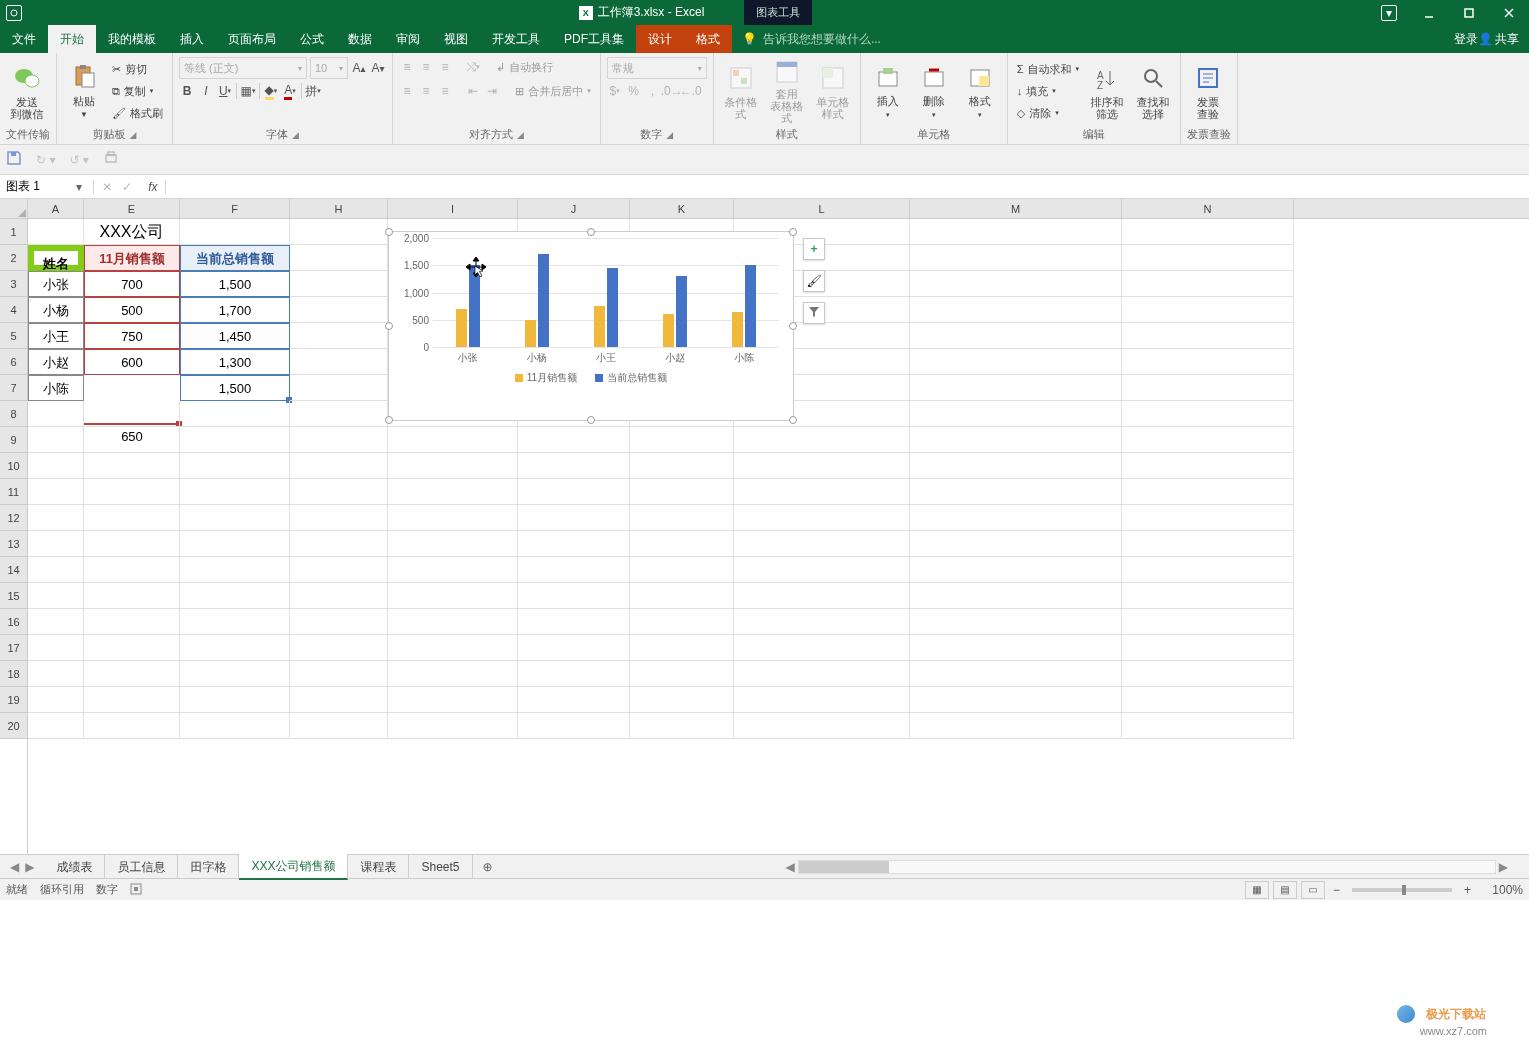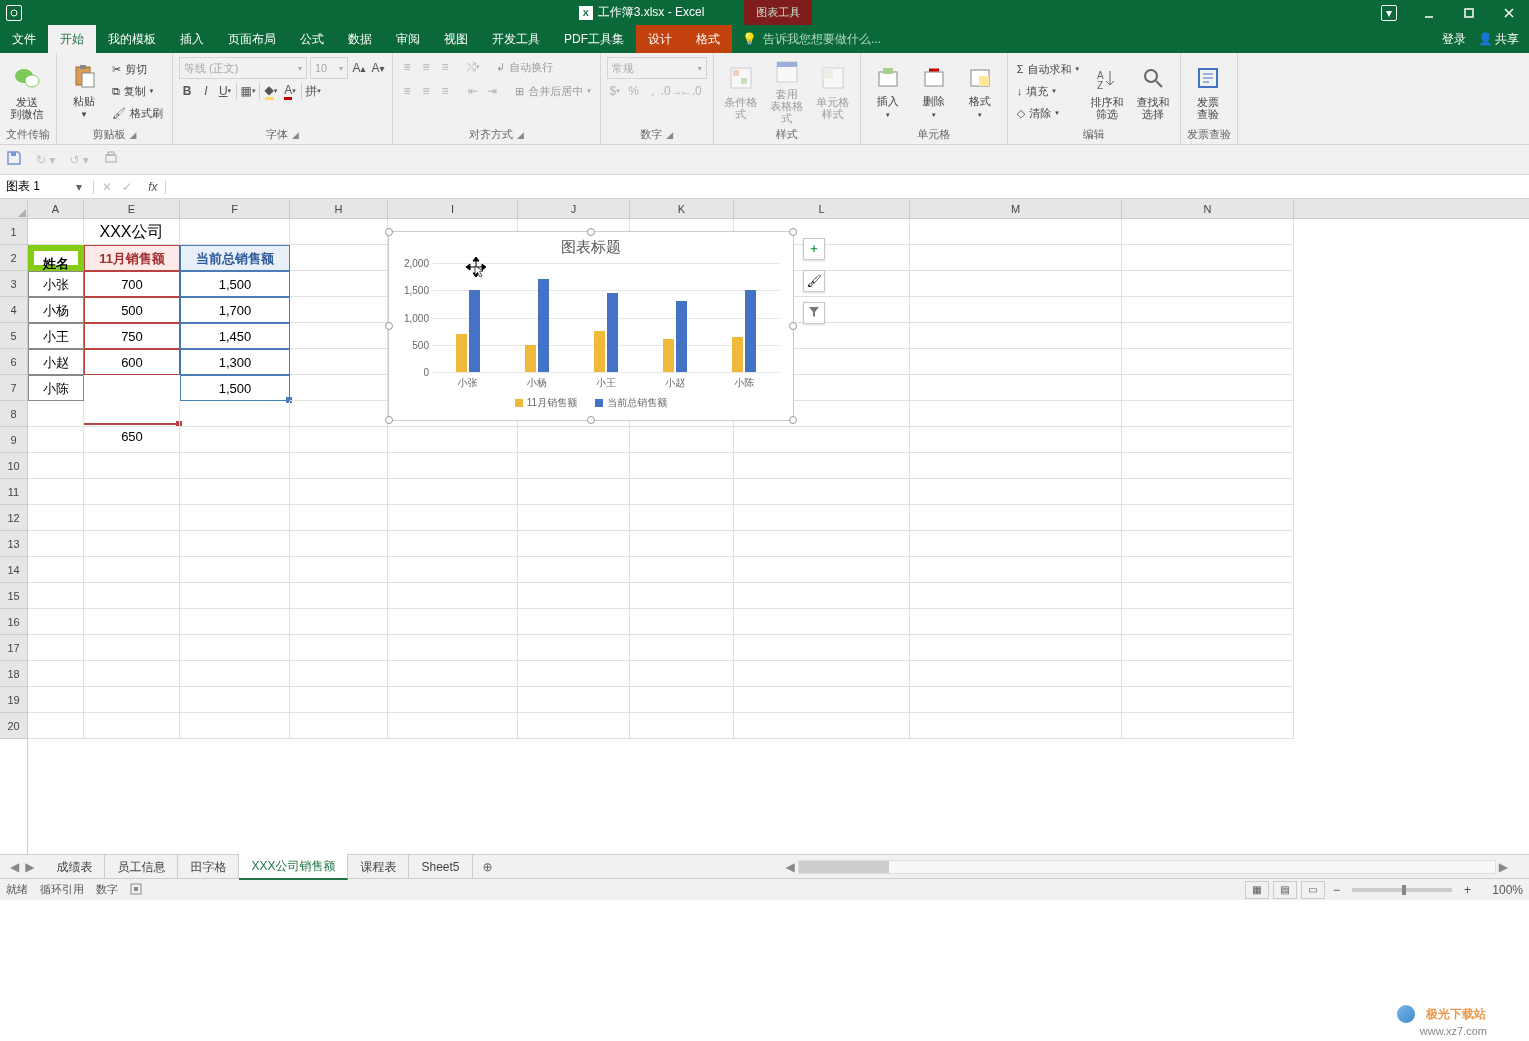--- a/index.html
+++ b/index.html
@@ -2,35 +2,35 @@
 <html><head>
   <meta charset="utf-8">
   <style>
     * { margin: 0; padding: 0; box-sizing: border-box; }
     body { font-family: 'Microsoft YaHei', '微软雅黑', sans-serif; font-size: 12px; background: #fff; overflow: hidden; user-select: none; }
 
     
     .title-bar { display: flex; align-items: center; background: #0a6839; color: #fff; height: 25px; position: relative; }
     .title-center { flex: 1; display: flex; justify-content: center; gap: 40px; }
     .title-text { font-size: 12px; display:flex; align-items:center; gap:5px;}
-    .chart-tools-title { background: #7f1d1d; padding: 0 12px; height: 25px; line-height: 25px; color: #c5e0d0; font-size: 11px; }
+    .chart-tools-title { background: #0f172a; padding: 0 12px; height: 25px; line-height: 25px; color: #c5e0d0; font-size: 11px; }
     .window-controls { display: flex; gap: 0; }
     .window-controls > div { width: 40px; height: 25px; display: flex; align-items: center; justify-content: center; color: #fff; }
     .window-controls svg { width: 12px; height: 12px; }
     .win-icon-box{ width:16px; height:16px; border:1px solid #fff; border-radius:2px; display:flex; align-items:center;justify-content:center;}
 
     
     .tabs { display: flex; align-items: stretch; background: #0a6839; height: 28px; color: #fff; }
     .tab-item { padding: 0 12px; display: flex; align-items: center; cursor: pointer; font-size: 12px; }
     .tab-item.file { background: #0a6839; }
     .tab-item.active { background: #f1f1f1; color: #217346; }
     .tab-item.contextual { background: #c2410c; }
     .tabs .spacer { flex: 1; display: flex; align-items: center; color: #b5d8c3; padding-left: 10px; gap: 6px; }
     .tabs .lightbulb { color: #ffd966; }
-    .tabs .right-controls { display: flex; align-items: center; gap: 12px; padding-right: 10px; }
+    .tabs .right-controls { display: flex; align-items: center; padding-right: 10px; }
 
     
     .ribbon { display: flex; background: #f1f1f1; border-bottom: 1px solid #d4d4d4; height: 92px; }
     .ribbon-group { display: flex; flex-direction: column; border-right: 1px solid #d4d4d4; padding: 4px 6px 2px 6px; }
     .ribbon-group-content { flex: 1; display: flex; align-items: center; gap: 4px; }
     .ribbon-group-label { font-size: 11px; color: #666; text-align: center; padding-top: 2px; display:flex; align-items:center; justify-content:center; gap:4px;}
     .ribbon-group-label .launcher { font-size: 9px; color:#888;}
     .big-btn { display: flex; flex-direction: column; align-items: center; justify-content: center; width: 42px; height: 66px; color: #444; gap:2px;}
     .big-btn.disabled { opacity: 0.5; }
     .big-btn .icon-box { width: 32px; height: 32px; display: flex; align-items: center; justify-content: center; }
@@ -799,21 +799,20 @@
         </div>
       <div class="chart-side-btn" style="right:-32px;top:38px;">
           <span>🖌</span>
         </div>
       <div class="chart-side-btn" style="right:-32px;top:70px;">
           <span><svg width="12" height="12">
               <path d="M1 1 h10 l-4 5 v5 l-2 -1 v-4 z" fill="#777"></path>
             </svg></span>
         </div>
 
-      <div class="chart-title">图表标题</div>
       <div class="chart-plot" id="chart-plot">
           <div class="chart-gridline" style="top: 100%;"></div>
           <div class="chart-ylabel" style="top: 100%;">0</div>
           <div class="chart-gridline" style="top: 75%;"></div>
           <div class="chart-ylabel" style="top: 75%;">500</div>
           <div class="chart-gridline" style="top: 50%;"></div>
           <div class="chart-ylabel" style="top: 50%;">1,000</div>
           <div class="chart-gridline" style="top: 25%;"></div>
           <div class="chart-ylabel" style="top: 25%;">1,500</div>
           <div class="chart-gridline" style="top: 0%;"></div>

